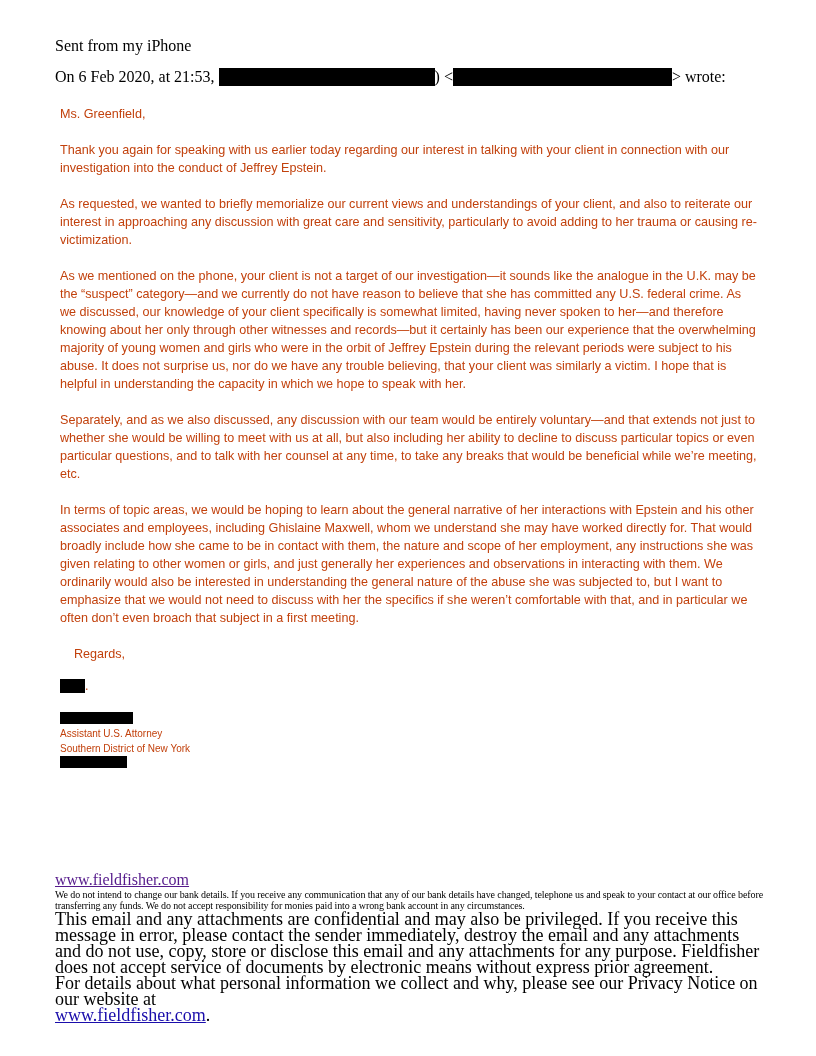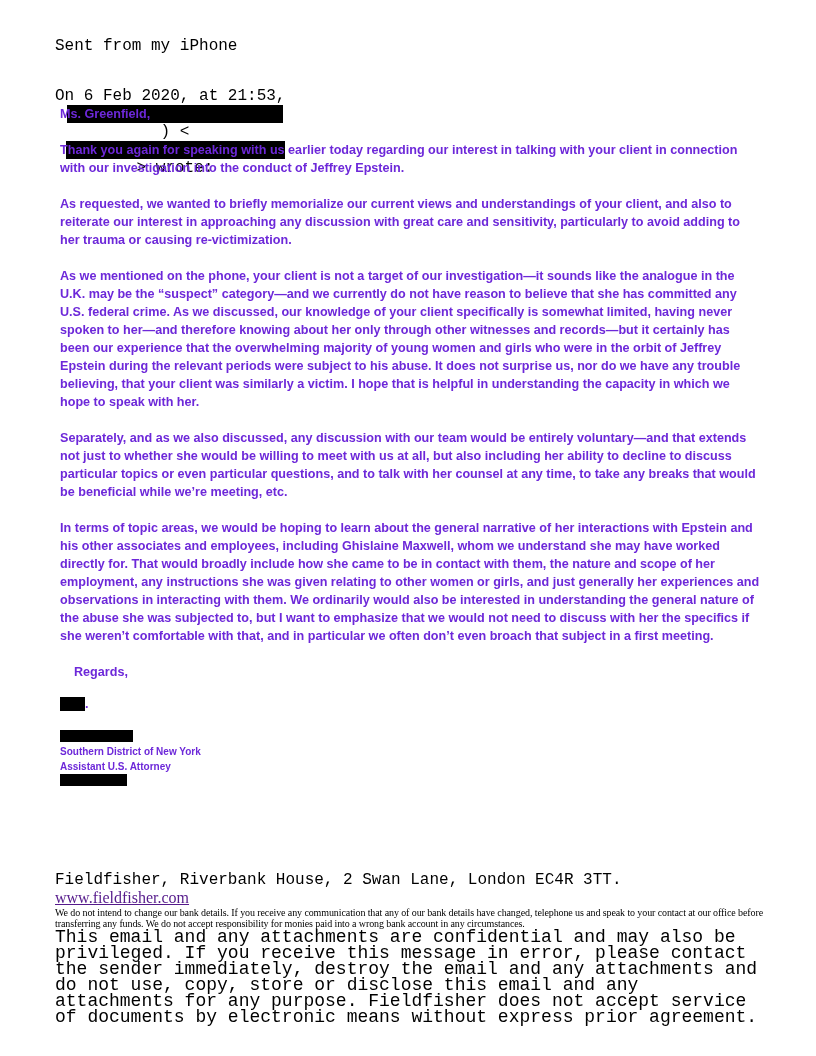--- a/index.html
+++ b/index.html
@@ -7,43 +7,41 @@
       padding: 0;
       background: #ffffff;
     }
     body {
       width: 816px;
       height: 1056px;
       position: relative;
       overflow: hidden;
     }
     .serif {
-      font-family: Liberation Mono, monospace;
+      font-family: Liberation Serif, serif;
       color: #000000;
     }
     .sans-blue {
       font-family: "Liberation Sans", sans-serif;
-      color: #6d28d9;
-      font-weight: bold;
+      color: #c2410c;
     }
     .sent-line {
       position: absolute;
       left: 55px;
       top: 37px;
       font-size: 16px;
     }
     .header-line {
       position: absolute;
       left: 55px;
-      top: 87px;
+      top: 68px;
       font-size: 16px;
       white-space: nowrap;
       display: flex;
       align-items: center;
-      flex-direction: column;
     }
     .redact {
       display: inline-block;
       background: #000000;
       height: 18px;
       vertical-align: middle;
     }
     .email-body {
       position: absolute;
       left: 60px;
@@ -122,26 +120,29 @@
   <div class="signoff">Regards,</div>
   <div style="height:18px; display:flex; align-items:center;">
     <span class="redact" style="width:25px; height:14px;"></span>
     <span>.</span>
   </div>
   <div style="height:17px;"></div>
   <div class="sig-block">
     <div style="height:14px;">
       <span class="redact" style="width:73px; height:12px; vertical-align:top;"></span>
     </div>
+    <div>Assistant U.S. Attorney</div>
     <div>Southern District of New York</div>
-    <div>Assistant U.S. Attorney</div>
     <div style="height:14px;">
       <span class="redact" style="width:67px; height:12px; vertical-align:top;"></span>
     </div>
   </div>
 </div>
 
 <div class="footer">
-  <div class="serif footer-address">Fieldfisher, Riverbank House, 2 Swan Lane, London EC4R 3TT.</div>
   <a class="footer-link">www.fieldfisher.com</a>
   <div class="bank-notice">We do not intend to change our bank details. If you receive any communication that any of our bank details have changed, telephone us and speak to your contact at our office before transferring any funds. We do not accept responsibility for monies paid into a wrong bank account in any circumstances.</div>
   <div class="serif confidential">This email and any attachments are confidential and may also be privileged. If you receive this message in error, please contact the sender immediately, destroy the email and any attachments and do not use, copy, store or disclose this email and any attachments for any purpose. Fieldfisher does not accept service of documents by electronic means without express prior agreement.</div>
+  <div class="serif confidential">
+    <span>For details about what personal information we collect and why, please see our Privacy Notice on our website at</span><br>
+    <a class="privacy-link">www.fieldfisher.com</a><span>.</span>
+  </div>
 </div>
 
 </body></html>

